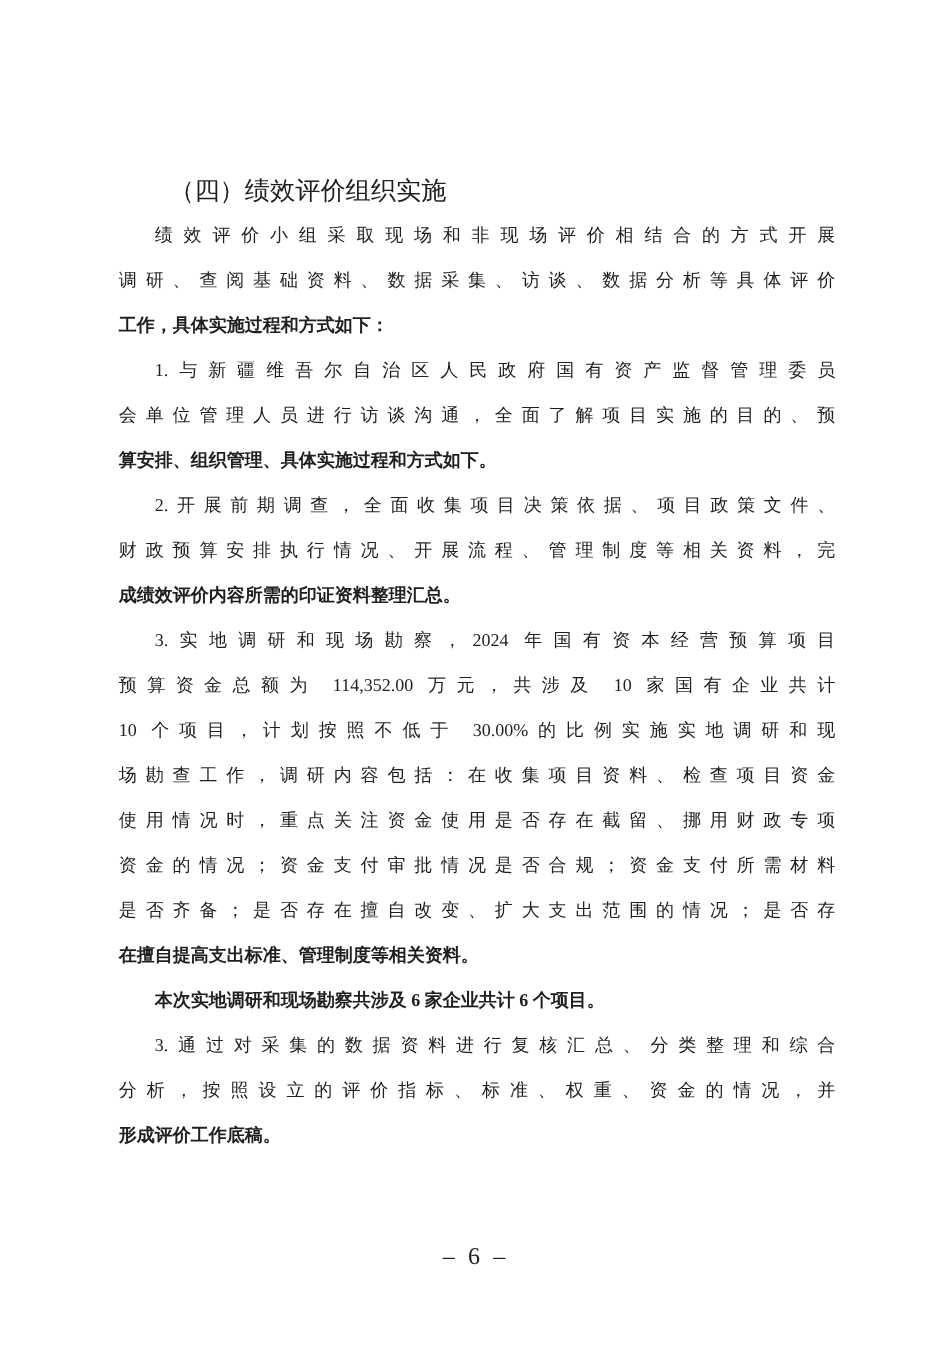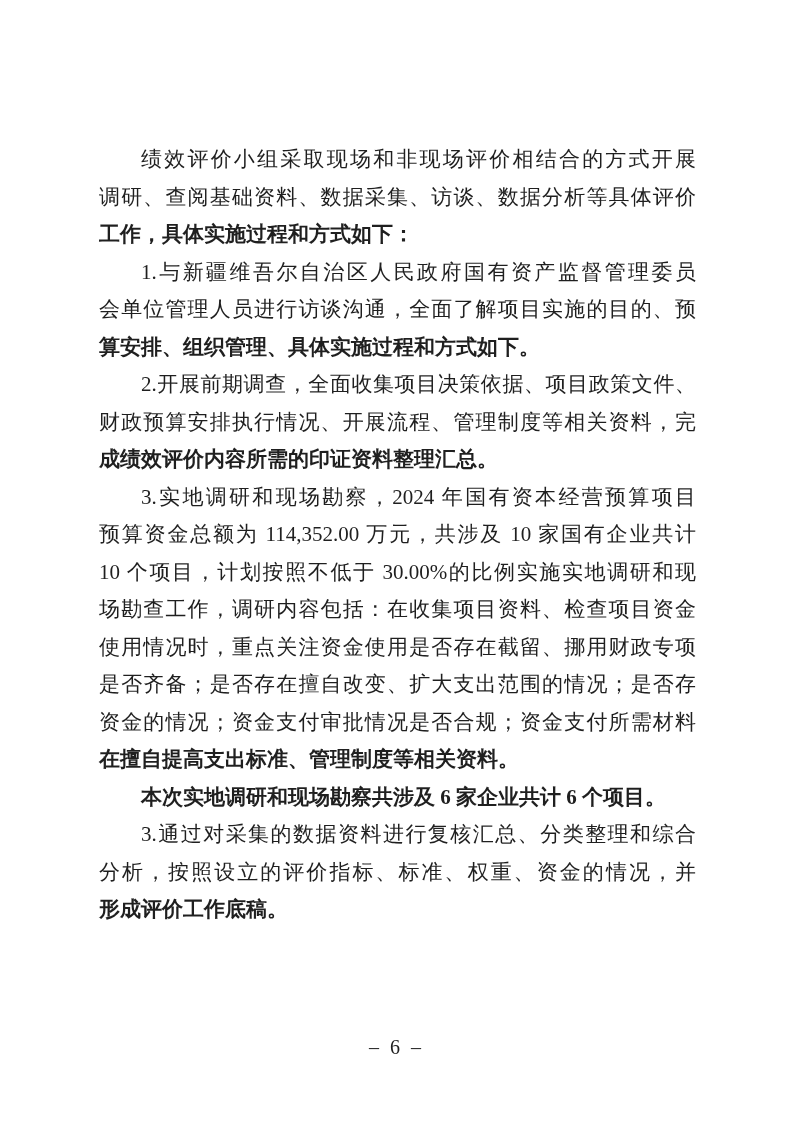--- a/index.html
+++ b/index.html
@@ -26,21 +26,21 @@
     font-size: 21px;
     line-height: 37.5px;
     text-indent: 2em;
     font-weight: normal;
     margin: 0;
   }
   .para {
     margin: 0;
   }
   .line {
-    font-size: 21px;
+    font-size: 15px;
     line-height: 37.5px;
     text-align: justify;
     text-align-last: justify;
     white-space: nowrap;
   }
   .line.first {
     text-indent: 2em;
   }
   .line.plast {
     text-align-last: left;
@@ -56,20 +56,21 @@
     line-height: 28px;
     letter-spacing: 3px;
     color: #1f1f1f;
   }
 </style>
 </head>
 <body>
 
 <div class="page">
   <div class="content">
+    <div class="heading">（四）绩效评价组织实施</div>
     <div id="paras">
         <div class="para">
           <div class="line first">绩效评价小组采取现场和非现场评价相结合的方式开展</div>
           <div class="line">调研、查阅基础资料、数据采集、访谈、数据分析等具体评价</div>
           <div class="line plast">工作，具体实施过程和方式如下：</div>
         </div>
         <div class="para">
           <div class="line first">1.与新疆维吾尔自治区人民政府国有资产监督管理委员</div>
           <div class="line">会单位管理人员进行访谈沟通，全面了解项目实施的目的、预</div>
           <div class="line plast">算安排、组织管理、具体实施过程和方式如下。</div>
@@ -78,22 +79,22 @@
           <div class="line first">2.开展前期调查，全面收集项目决策依据、项目政策文件、</div>
           <div class="line">财政预算安排执行情况、开展流程、管理制度等相关资料，完</div>
           <div class="line plast">成绩效评价内容所需的印证资料整理汇总。</div>
         </div>
         <div class="para">
           <div class="line first">3.实地调研和现场勘察，2024 年国有资本经营预算项目</div>
           <div class="line">预算资金总额为 114,352.00 万元，共涉及 10 家国有企业共计</div>
           <div class="line">10 个项目，计划按照不低于 30.00%的比例实施实地调研和现</div>
           <div class="line">场勘查工作，调研内容包括：在收集项目资料、检查项目资金</div>
           <div class="line">使用情况时，重点关注资金使用是否存在截留、挪用财政专项</div>
+          <div class="line">资金的情况；资金支付审批情况是否合规；资金支付所需材料</div>
           <div class="line">是否齐备；是否存在擅自改变、扩大支出范围的情况；是否存</div>
-          <div class="line">资金的情况；资金支付审批情况是否合规；资金支付所需材料</div>
           <div class="line plast">在擅自提高支出标准、管理制度等相关资料。</div>
         </div>
         <div class="para">
           <div class="line first plast">本次实地调研和现场勘察共涉及 6 家企业共计 6 个项目。</div>
         </div>
         <div class="para">
           <div class="line first">3.通过对采集的数据资料进行复核汇总、分类整理和综合</div>
           <div class="line">分析，按照设立的评价指标、标准、权重、资金的情况，并</div>
           <div class="line plast">形成评价工作底稿。</div>
         </div>

